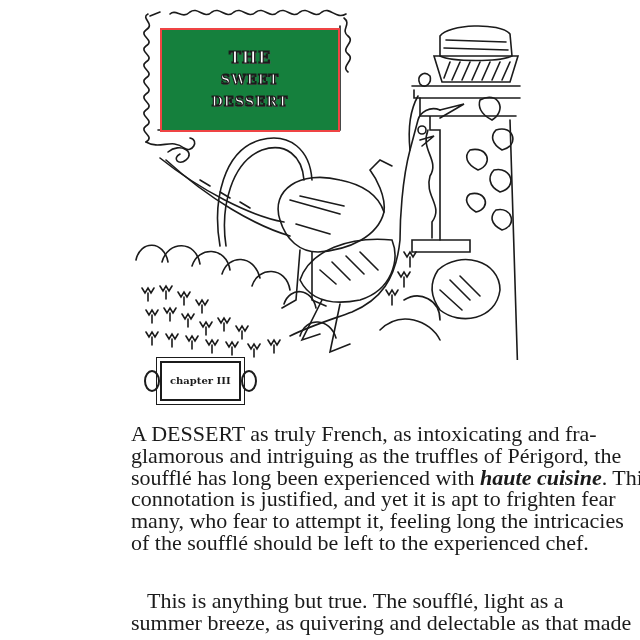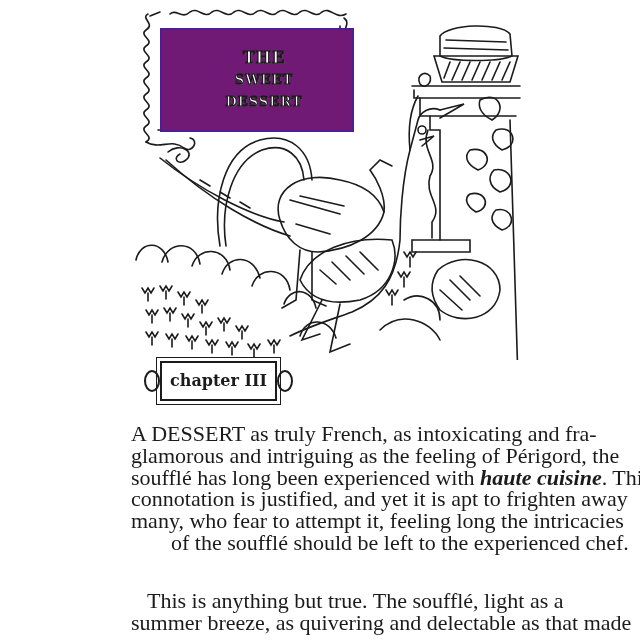--- a/index.html
+++ b/index.html
@@ -1,26 +1,26 @@
 <!DOCTYPE html>
 <html><head>
 <meta charset="utf-8">
 <style>
   html,body{margin:0;padding:0;background:#ffffff;}
   body{width:640px;height:640px;position:relative;overflow:hidden;font-family:"Liberation Serif","DejaVu Serif",serif;color:#1b1b1b;}
   .illus{position:absolute;left:0;top:0;width:640px;height:360px;}
-  .title-box{position:absolute;left:160px;top:28px;width:176px;height:100px;border:2px solid #4c1d95;background:#701a75;display:flex;flex-direction:column;align-items:center;justify-content:center;padding-left:14px;}
+  .title-box{position:absolute;left:160px;top:28px;width:176px;height:100px;border:2px solid #ef4444;background:#15803d;display:flex;flex-direction:column;align-items:center;justify-content:center;}
   .title-line{font-family:"DejaVu Serif",serif;font-weight:bold;font-size:13px;letter-spacing:1px;line-height:22px;color:#fff;-webkit-text-stroke:1.2px #1b1b1b;text-shadow:1px 1px 0 #555;}
   .title-line.l1{font-size:16px;}
   .chapter{position:absolute;left:144px;top:368px;height:26px;display:flex;align-items:center;}
-  .chapter-inner{border:2px solid #1b1b1b;outline:1px solid #1b1b1b;outline-offset:3px;padding:9px 8px;font-family:"DejaVu Serif",serif;font-weight:bold;font-size:16px;line-height:18px;}
+  .chapter-inner{border:2px solid #1b1b1b;outline:1px solid #1b1b1b;outline-offset:3px;padding:9px 8px;font-family:"DejaVu Serif",serif;font-weight:bold;font-size:10px;line-height:18px;}
   .chapter-scroll{width:12px;height:18px;border:2px solid #1b1b1b;border-radius:50%;}
   .body-text{position:absolute;left:131px;top:423px;width:380px;font-size:22px;line-height:21.8px;text-align:justify;}
   .body-text .line{display:block;white-space:nowrap;text-align-last:justify;text-align:justify;}
-  .body-text .line.last{text-align-last:left;margin-left:40px;}
+  .body-text .line.last{text-align-last:left;}
   .indent{text-indent:16px;margin-top:36px;}
   em{font-style:italic;font-weight:bold;}
 </style>
 </head>
 <body>
 
 <div class="illus">
   <svg width="640" height="360" viewBox="0 0 640 360">
     <g fill="none" stroke="#1b1b1b" stroke-width="1.6" stroke-linecap="round">
 
@@ -116,20 +116,20 @@
 </div>
 
 <div class="chapter">
   <div class="chapter-scroll"></div>
   <div class="chapter-inner">chapter III</div>
   <div class="chapter-scroll"></div>
 </div>
 
 <div class="body-text">
   <span class="line"><span>A DESSERT as truly French, as intoxicating and fra-</span></span>
-  <span class="line"><span>glamorous and intriguing as the feeling of Périgord, the</span></span>
+  <span class="line"><span>glamorous and intriguing as the truffles of Périgord, the</span></span>
   <span class="line"><span>soufflé has long been experienced with </span><em>haute cuisine</em><span>. This</span></span>
-  <span class="line"><span>connotation is justified, and yet it is apt to frighten away</span></span>
+  <span class="line"><span>connotation is justified, and yet it is apt to frighten fear</span></span>
   <span class="line"><span>many, who fear to attempt it, feeling long the intricacies</span></span>
   <span class="line last"><span>of the soufflé should be left to the experienced chef.</span></span>
   <span class="line indent"><span>This is anything but true. The soufflé, light as a</span></span>
   <span class="line"><span>summer breeze, as quivering and delectable as that made</span></span>
 </div>
 
 </body></html>

